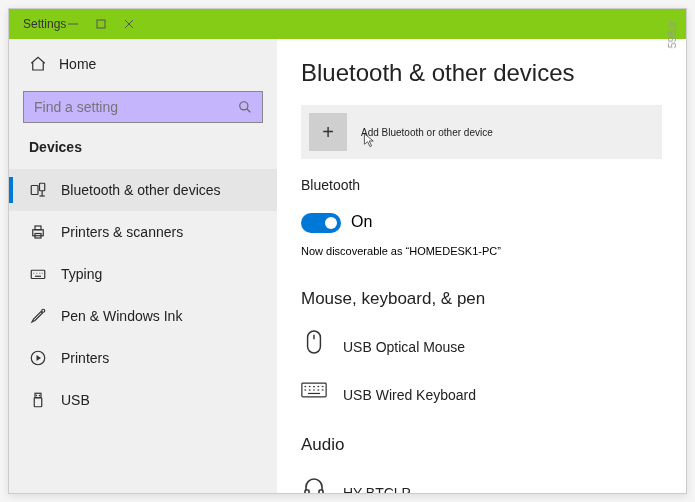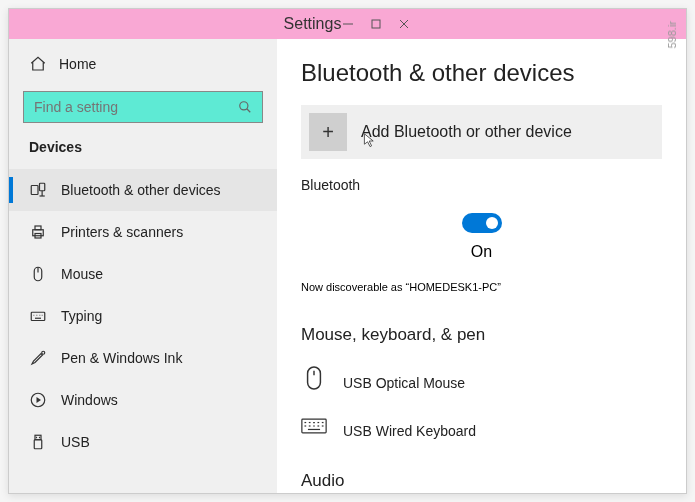--- a/index.html
+++ b/index.html
@@ -20,25 +20,25 @@
       display: flex;
       flex-direction: column;
       box-shadow: 0 2px 8px rgba(0,0,0,0.1);
       position: relative;
       overflow: hidden;
     }
     .titlebar {
       height: 30px;
       display: flex;
       align-items: center;
-      justify-content: center;
+      justify-content: flex-start;
       padding: 0 8px 0 14px;
-      font-size: 16px;
+      font-size: 12px;
       color: #333;
-      background: #f9a8d4;
+      background: #84cc16;
     }
     .titlebar-controls {
       display: flex;
       gap: 14px;
       align-items: center;
       padding-right: 6px;
     }
     .titlebar-btn {
       width: 14px;
       height: 14px;
@@ -76,21 +76,21 @@
       align-items: center;
       gap: 12px;
       padding: 10px 14px 10px 20px;
       font-size: 14px;
       color: #222;
       cursor: pointer;
     }
     .search-box {
       margin: 8px 14px 12px 14px;
       border: 1px solid #888;
-      background: #5eead4;
+      background: #c4b5fd;
       height: 32px;
       display: flex;
       align-items: center;
       padding: 0 8px 0 10px;
     }
     .search-box input {
       border: none;
       outline: none;
       flex: 1;
       font-size: 14px;
@@ -163,41 +163,39 @@
       height: 38px;
       background: #cfcfcf;
       display: flex;
       align-items: center;
       justify-content: center;
       font-size: 20px;
       color: #333;
       margin-right: 14px;
     }
     .add-device-label {
-      font-size: 16px;
+      font-size: 10px;
       color: #222;
     }
     .cursor-svg {
       position: absolute;
       left: 62px;
       top: 28px;
       width: 14px;
       height: 16px;
     }
     .section-label {
       font-size: 14px;
       color: #222;
       margin-bottom: 20px;
     }
     .toggle-row {
       display: flex;
-      align-items: center;
       gap: 10px;
-      margin-bottom: 20px;
-      flex-direction: column;
+      margin-bottom: 12px;
     }
     .toggle {
       width: 40px;
       height: 20px;
       background: #0078d7;
       border-radius: 10px;
       position: relative;
       cursor: pointer;
     }
     .toggle::after {
@@ -307,29 +305,20 @@
                 <rect x="5" y="9" width="14" height="8"></rect>
                 <rect x="8" y="4" width="8" height="5"></rect>
                 <rect x="8" y="14" width="8" height="6"></rect>
               </svg>
           </span>
           <span>Printers &amp; scanners</span>
         </div>
         <div class="nav-item">
           <span class="icon">
             <svg width="18" height="18" viewBox="0 0 24 24" fill="none" stroke="#333" stroke-width="1.6">
-                <rect x="7" y="3" width="10" height="18" rx="5"></rect>
-                <line x1="12" y1="3" x2="12" y2="10"></line>
-              </svg>
-          </span>
-          <span>Mouse</span>
-        </div>
-        <div class="nav-item">
-          <span class="icon">
-            <svg width="18" height="18" viewBox="0 0 24 24" fill="none" stroke="#333" stroke-width="1.6">
                 <rect x="3" y="7" width="18" height="11" rx="1"></rect>
                 <line x1="6" y1="11" x2="7" y2="11"></line>
                 <line x1="10" y1="11" x2="11" y2="11"></line>
                 <line x1="14" y1="11" x2="15" y2="11"></line>
                 <line x1="17" y1="11" x2="18" y2="11"></line>
                 <line x1="8" y1="15" x2="16" y2="15"></line>
               </svg>
           </span>
           <span>Typing</span>
         </div>
@@ -342,21 +331,21 @@
           </span>
           <span>Pen &amp; Windows Ink</span>
         </div>
         <div class="nav-item">
           <span class="icon">
             <svg width="18" height="18" viewBox="0 0 24 24" fill="none" stroke="#333" stroke-width="1.6">
                 <circle cx="12" cy="12" r="9"></circle>
                 <polygon points="10,8 16,12 10,16" fill="#333" stroke="none"></polygon>
               </svg>
           </span>
-          <span>Windows</span>
+          <span>Printers</span>
         </div>
         <div class="nav-item">
           <span class="icon">
             <svg width="18" height="18" viewBox="0 0 24 24" fill="none" stroke="#333" stroke-width="1.6">
                 <rect x="8" y="3" width="8" height="6"></rect>
                 <rect x="7" y="9" width="10" height="12" rx="1"></rect>
                 <line x1="10" y1="5" x2="10" y2="7"></line>
                 <line x1="14" y1="5" x2="14" y2="7"></line>
               </svg>
           </span>

